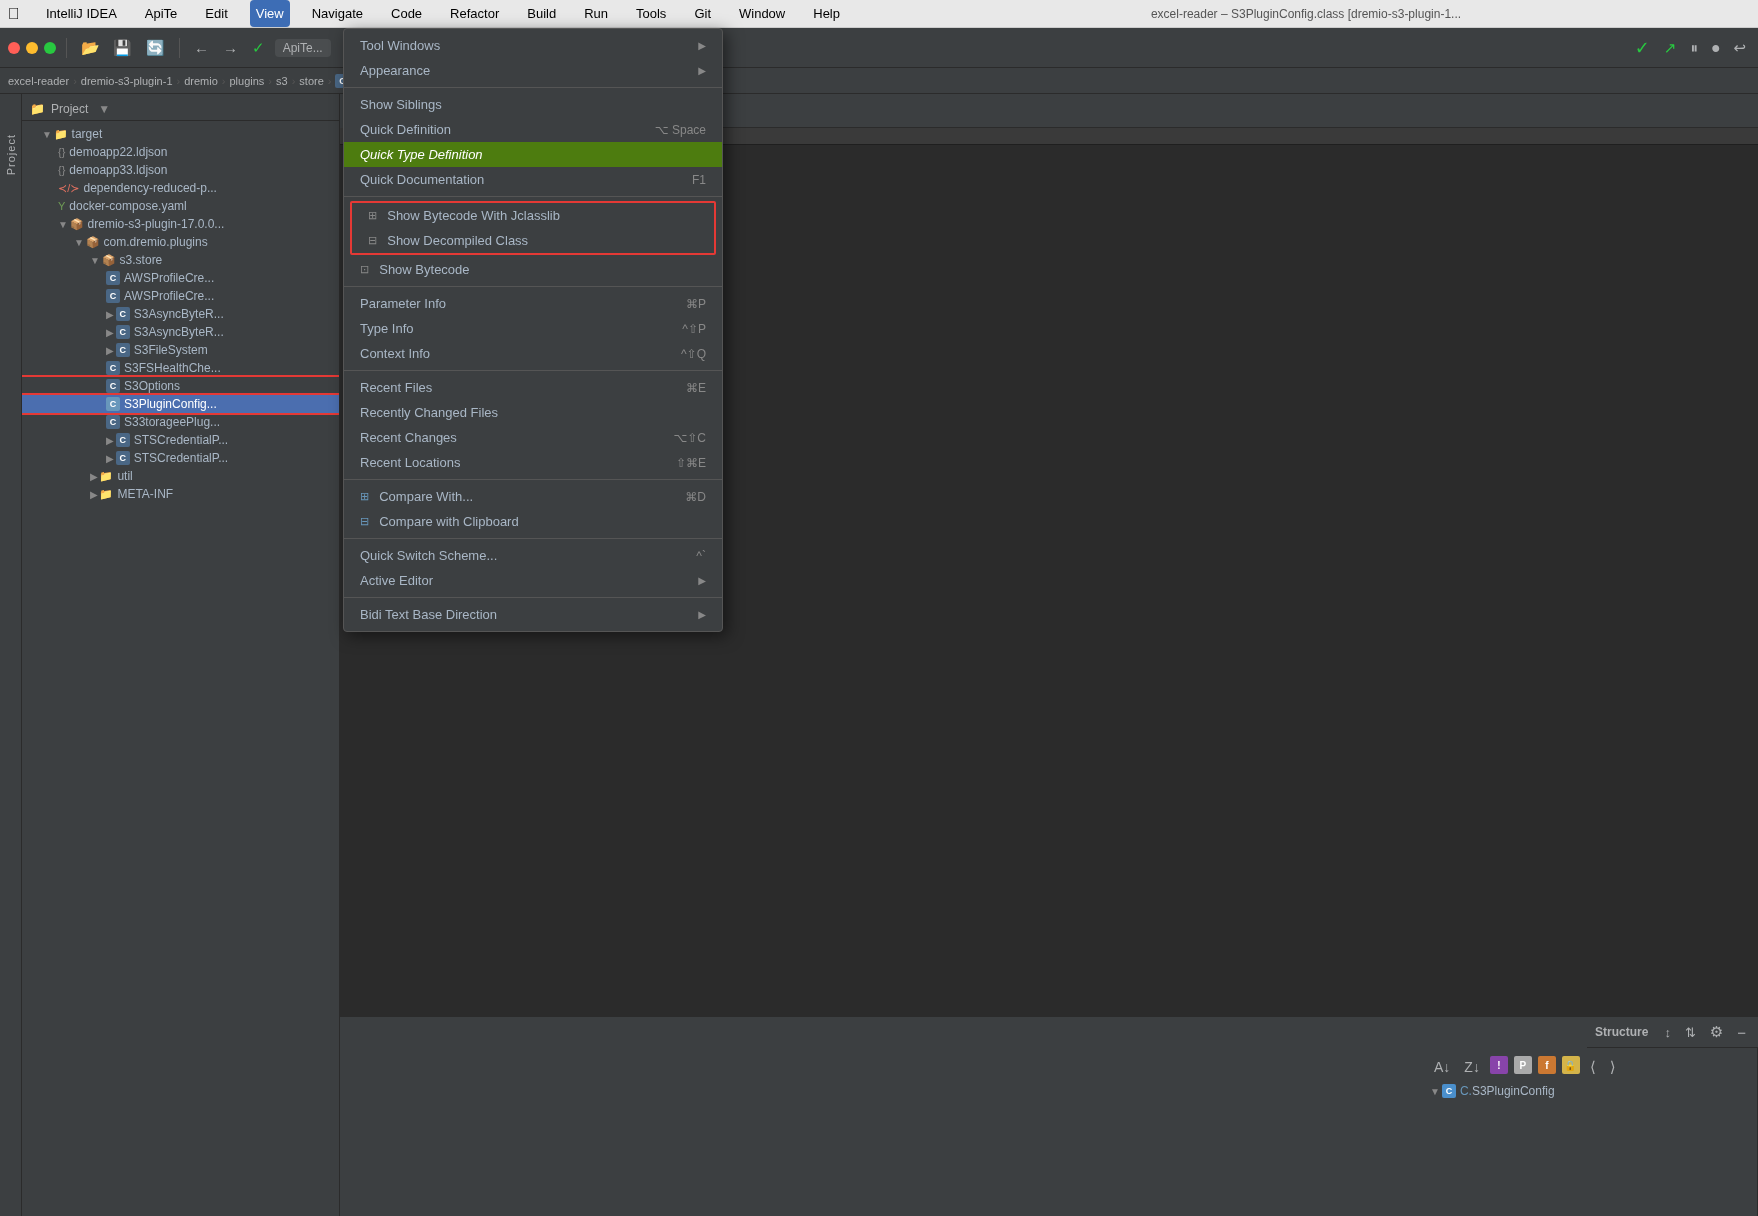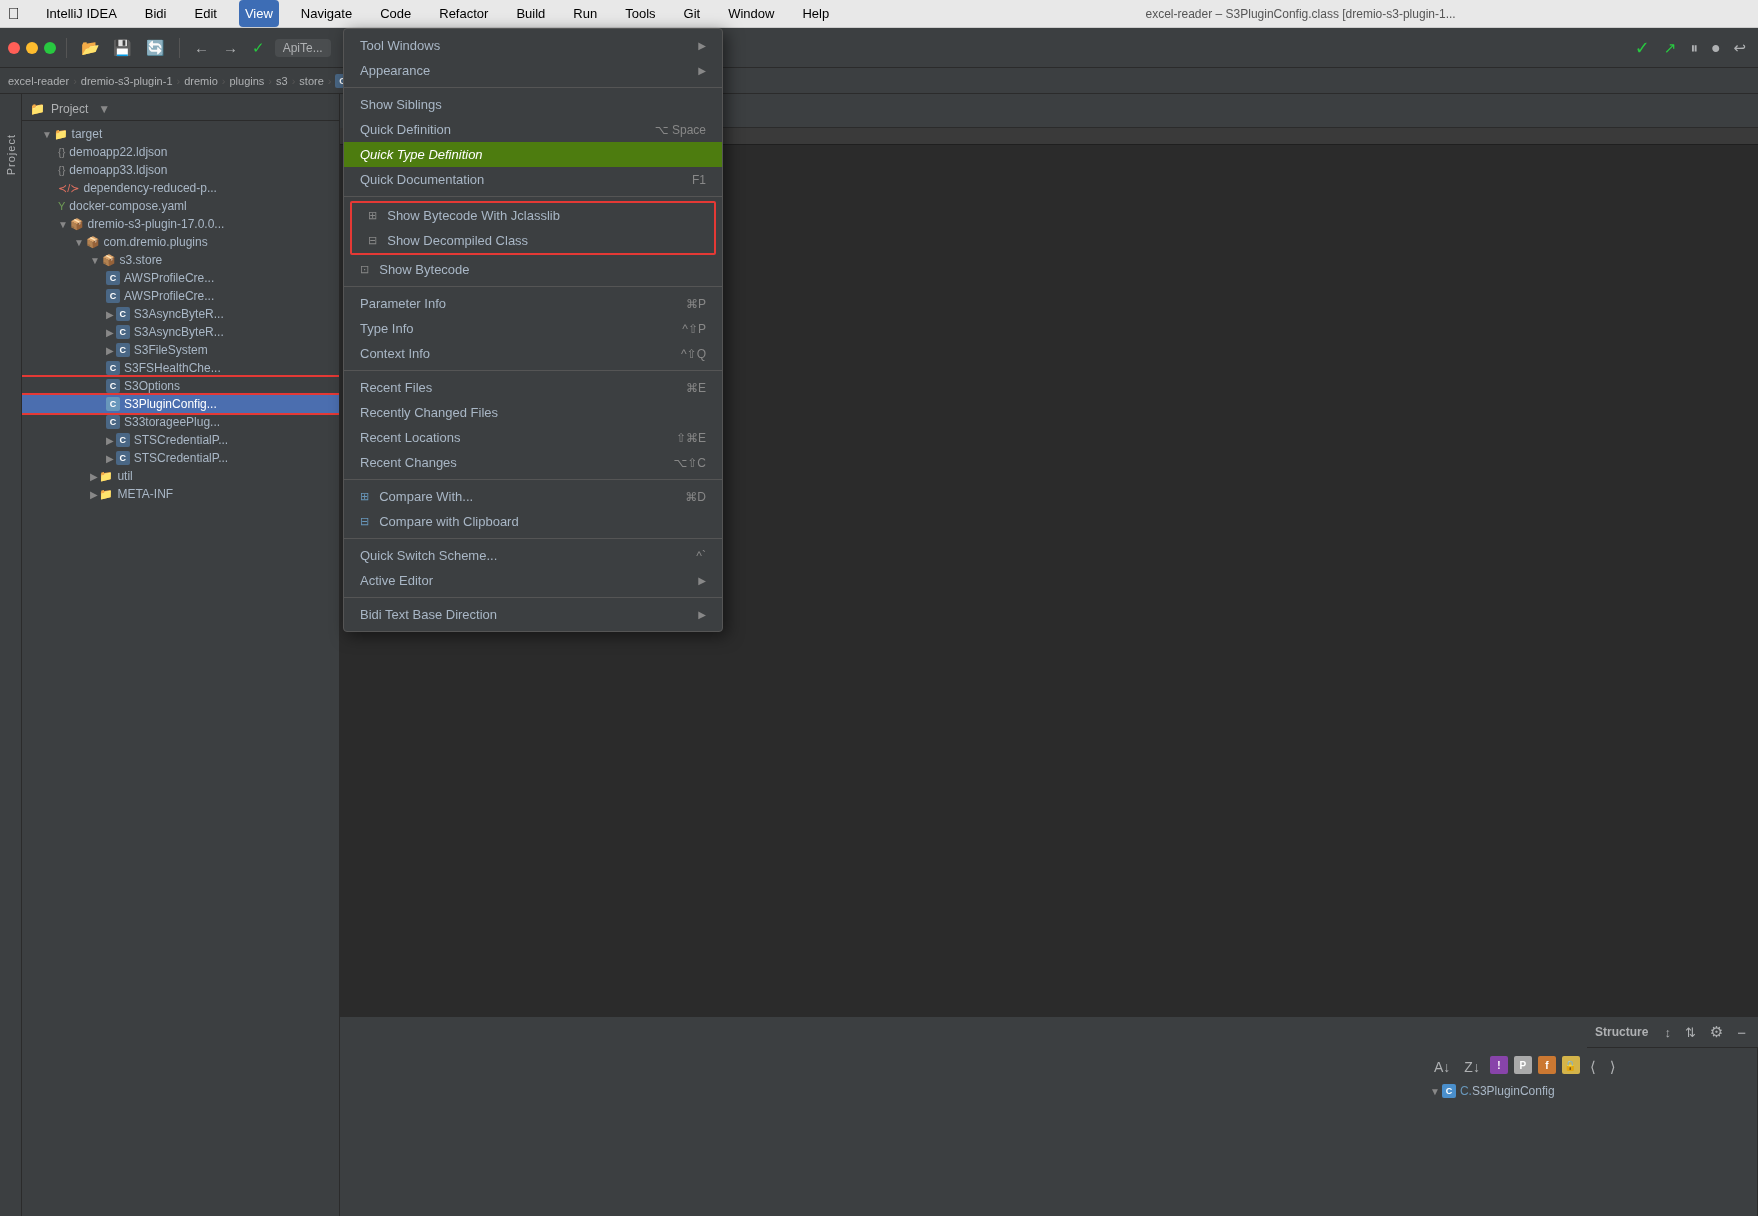--- a/index.html
+++ b/index.html
@@ -305,21 +305,21 @@
       display: flex;
       flex-direction: column;
     }
   </style>
 </head>
 <body>
 
 <div class="menubar">
   <span class="apple-logo"></span>
   <span class="menubar-item">IntelliJ IDEA</span>
-  <span class="menubar-item">Bidi</span>
+  <span class="menubar-item">ApiTe</span>
   <span class="menubar-item">Edit</span>
   <span class="menubar-item active">View</span>
   <span class="menubar-item">Navigate</span>
   <span class="menubar-item">Code</span>
   <span class="menubar-item">Refactor</span>
   <span class="menubar-item">Build</span>
   <span class="menubar-item">Run</span>
   <span class="menubar-item">Tools</span>
   <span class="menubar-item">Git</span>
   <span class="menubar-item">Window</span>
@@ -744,27 +744,27 @@
     <div class="menu-item">
       <span>Recent Files</span>
       <span class="shortcut">⌘E</span>
     </div>
 
     <div class="menu-item">
       <span>Recently Changed Files</span>
     </div>
 
     <div class="menu-item">
+      <span>Recent Changes</span>
+      <span class="shortcut">⌥⇧C</span>
+    </div>
+
+    <div class="menu-item">
       <span>Recent Locations</span>
       <span class="shortcut">⇧⌘E</span>
-    </div>
-
-    <div class="menu-item">
-      <span>Recent Changes</span>
-      <span class="shortcut">⌥⇧C</span>
     </div>
     <div class="menu-divider"></div>
 
     <div class="menu-item">
       <span class="menu-item-label">
         <span style="color:#6897bb;font-size:11px;margin-right:4px;">⊞</span>
         <span>Compare With...</span>
       </span>
       <span class="shortcut">⌘D</span>
     </div>

